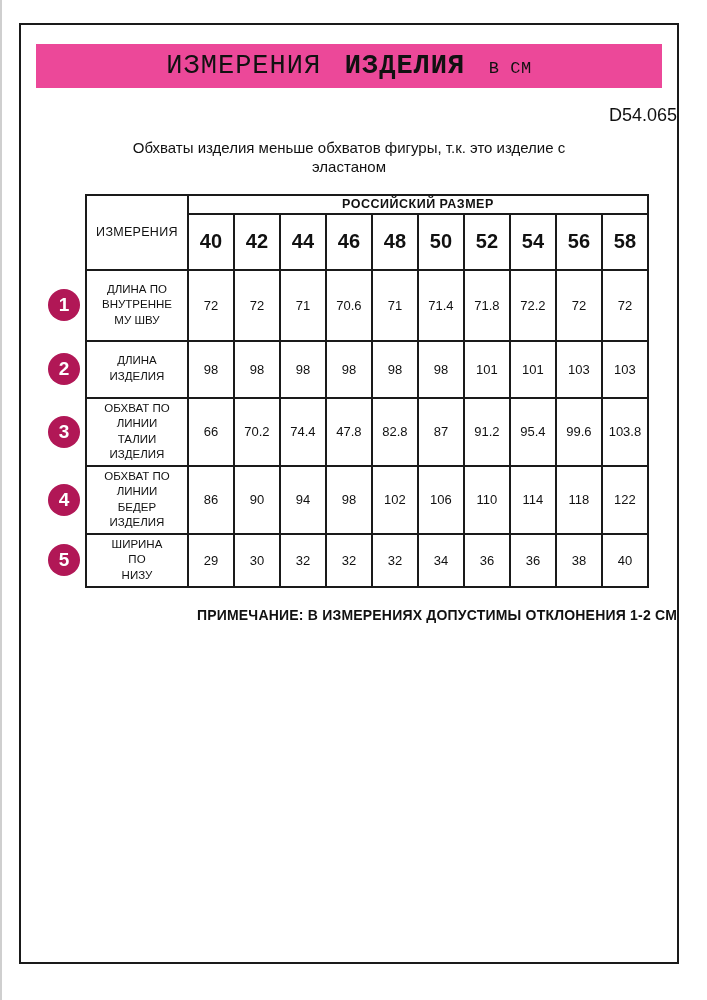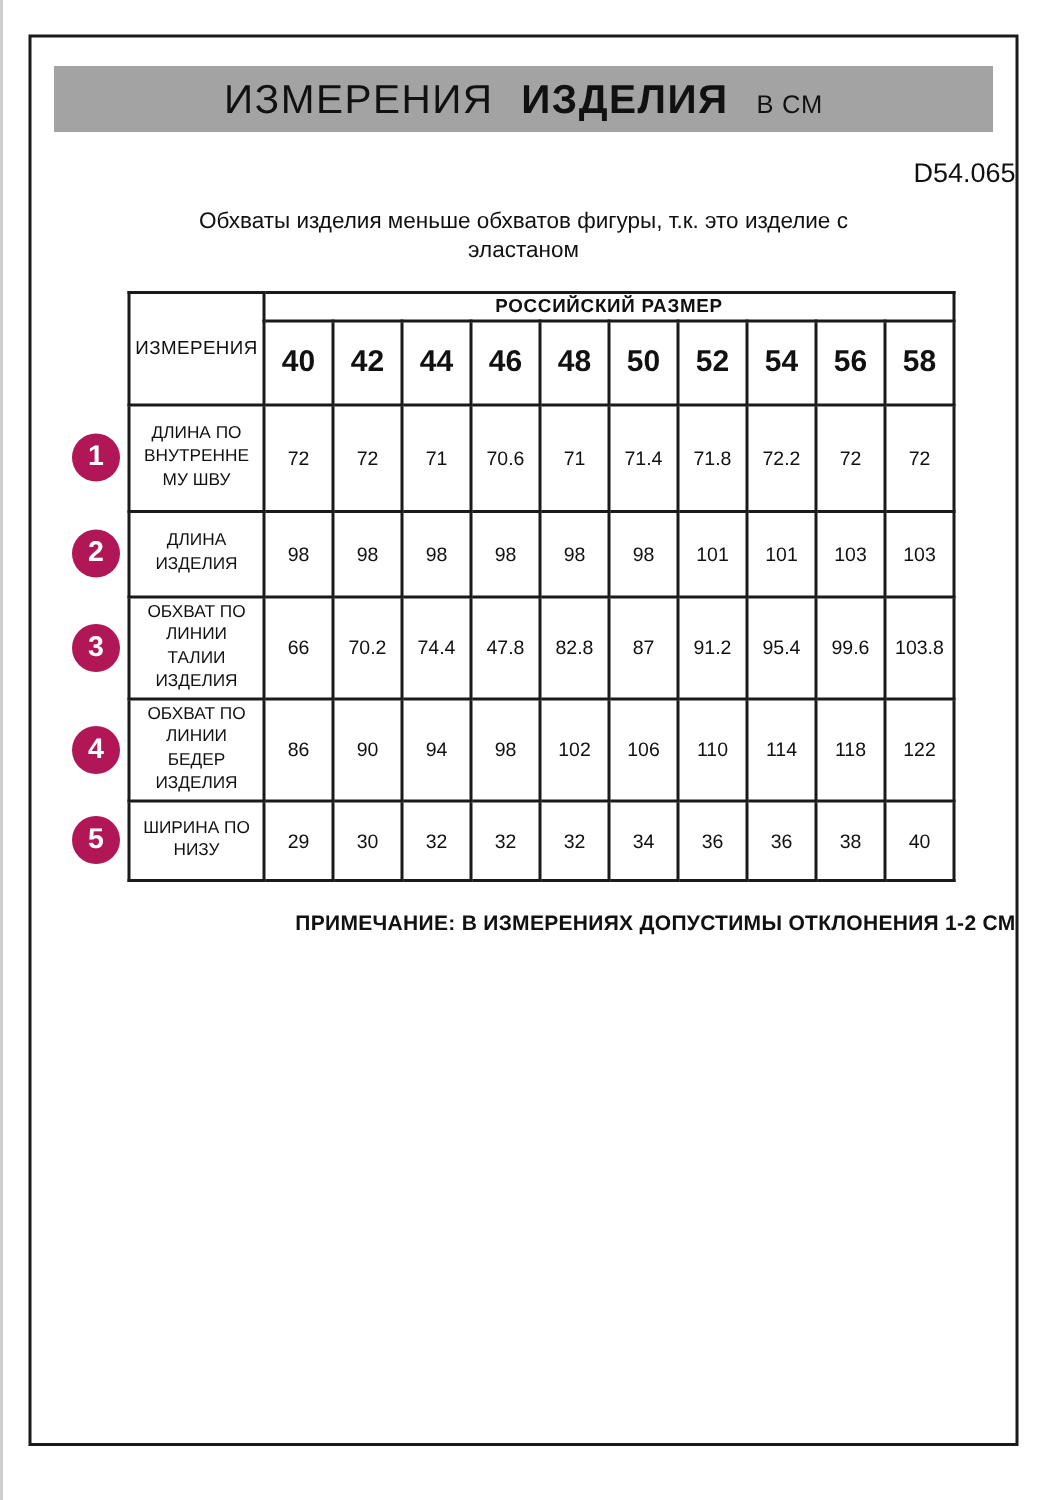--- a/index.html
+++ b/index.html
@@ -78,21 +78,21 @@
     width: 44px;
     height: 54px;
     font-size: 20px;
     font-weight: bold;
   }
   tbody th.label-cell {
     font-weight: normal;
     font-size: 11.5px;
     line-height: 1.35;
     white-space: pre-line;
-    padding: 2px 3px;
+    padding: 2px 15px;
   }
   tbody td.value-cell { font-size: 13px; }
   tbody tr:nth-child(1) { height: 71px; }
   tbody tr:nth-child(2) { height: 57px; }
   tbody tr:nth-child(3) { height: 67px; }
   tbody tr:nth-child(4) { height: 64px; }
   tbody tr:nth-child(5) { height: 53px; }
   .badge {
     position: absolute;
     left: 27px;
@@ -114,21 +114,21 @@
     letter-spacing: 0.2px;
   }
 </style>
 </head>
 <body>
 
 <div class="edge"></div>
 
 <div class="frame">
 
-  <div class="title-bar" style="background: #a3a3a3;">
+  <div class="title-bar" style="background: #ec4899; font-family: Liberation Mono, monospace;">
     <span class="title-main">ИЗМЕРЕНИЯ</span>
     <span class="title-accent">ИЗДЕЛИЯ</span>
     <span class="title-unit">В СМ</span>
   </div>
 
   <div class="article">D54.065</div>
 
   <p class="para">Обхваты изделия меньше обхватов фигуры, т.к. это изделие с
 эластаном</p>
 

